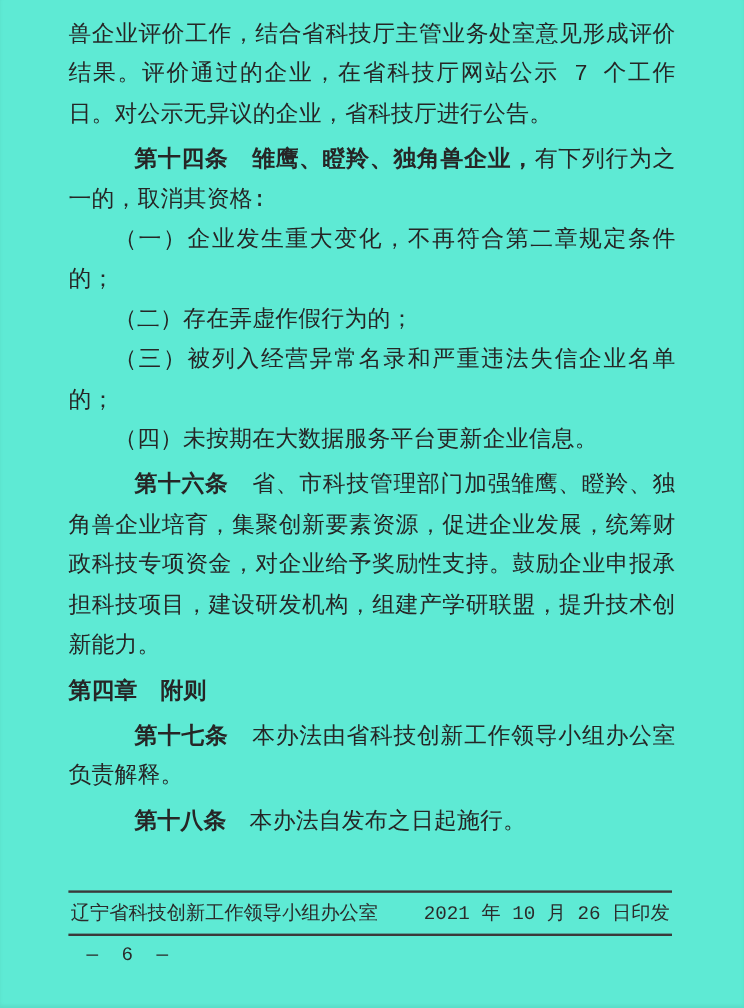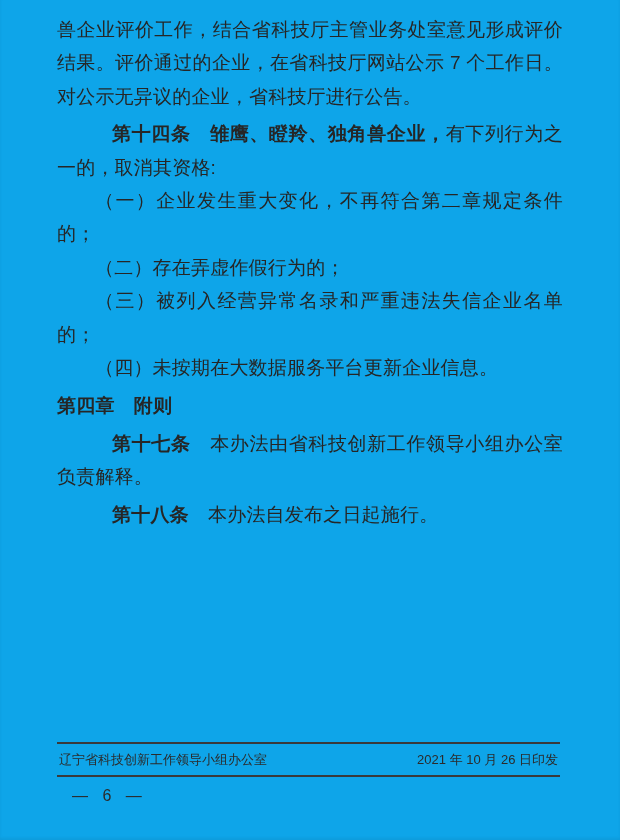--- a/index.html
+++ b/index.html
@@ -5,23 +5,23 @@
   html, body {
     margin: 0;
     padding: 0;
     background: #e9e9e7;
   }
   .page {
     position: relative;
     width: 620px;
     height: 840px;
     margin: 0 auto;
-    background: #0ea5e9;
+    background: #5eead4;
     overflow: hidden;
-    font-family: Liberation Sans, sans-serif;
+    font-family: Liberation Mono, monospace;
     color: #262626;
     box-shadow: inset 0 -2px 3px rgba(0,0,0,0.06);
   }
   .content {
     position: absolute;
     left: 57px;
     top: 13px;
     width: 506px;
     font-size: 19px;
     line-height: 33.4px;
@@ -50,21 +50,21 @@
     background: #3a3a3a;
   }
   .rule-bottom {
     height: 2px;
     background: #3a3a3a;
   }
   .footer-row {
     display: flex;
     justify-content: space-between;
     align-items: center;
-    font-size: 13px;
+    font-size: 16px;
     padding: 7px 2px 6px 2px;
     color: #2b2b2b;
   }
   .page-number {
     position: absolute;
     left: 72px;
     top: 787px;
     font-size: 16px;
     letter-spacing: 5px;
     color: #2b2b2b;
@@ -83,20 +83,21 @@
 
     <p class="para indent clause"><span>（一）企业发生重大变化，不再符合第二章规定条件的；</span></p>
 
     <p class="para indent clause"><span>（二）存在弄虚作假行为的；</span></p>
 
     <p class="para indent clause"><span>（三）被列入经营异常名录和严重违法失信企业名单的；</span></p>
 
     <p class="para indent clause"><span>（四）未按期在大数据服务平台更新企业信息。</span></p>
 
 
+    <p class="para indent article"><span class="lead">第十六条　</span><span>省、市科技管理部门加强雏鹰、瞪羚、独角兽企业培育，集聚创新要素资源，促进企业发展，统筹财政科技专项资金，对企业给予奖励性支持。鼓励企业申报承担科技项目，建设研发机构，组建产学研联盟，提升技术创新能力。</span></p>
 
     <p class="para chapter-heading">第四章　附则</p>
 
     <p class="para indent article"><span class="lead">第十七条　</span><span>本办法由省科技创新工作领导小组办公室负责解释。</span></p>
 
     <p class="para indent article"><span class="lead">第十八条　</span><span>本办法自发布之日起施行。</span></p>
 
   </div>
 
   <div class="footer">

